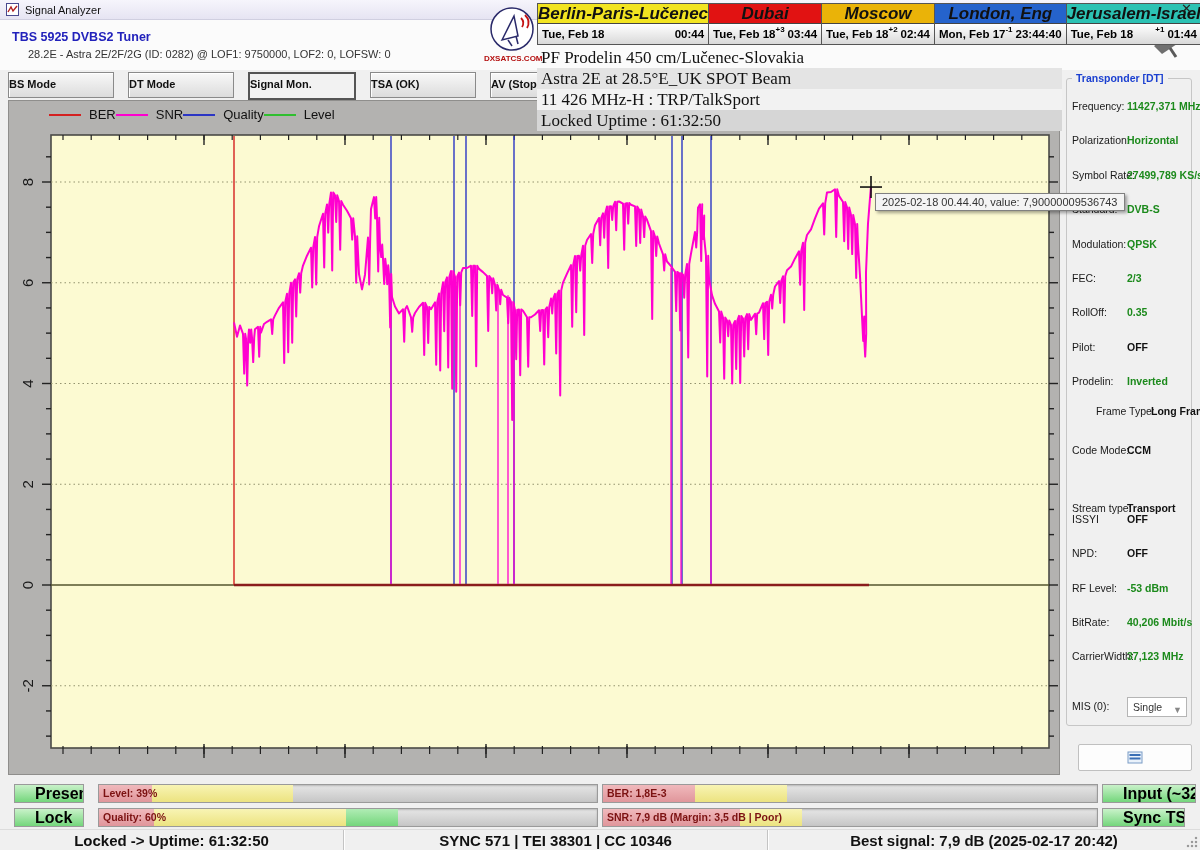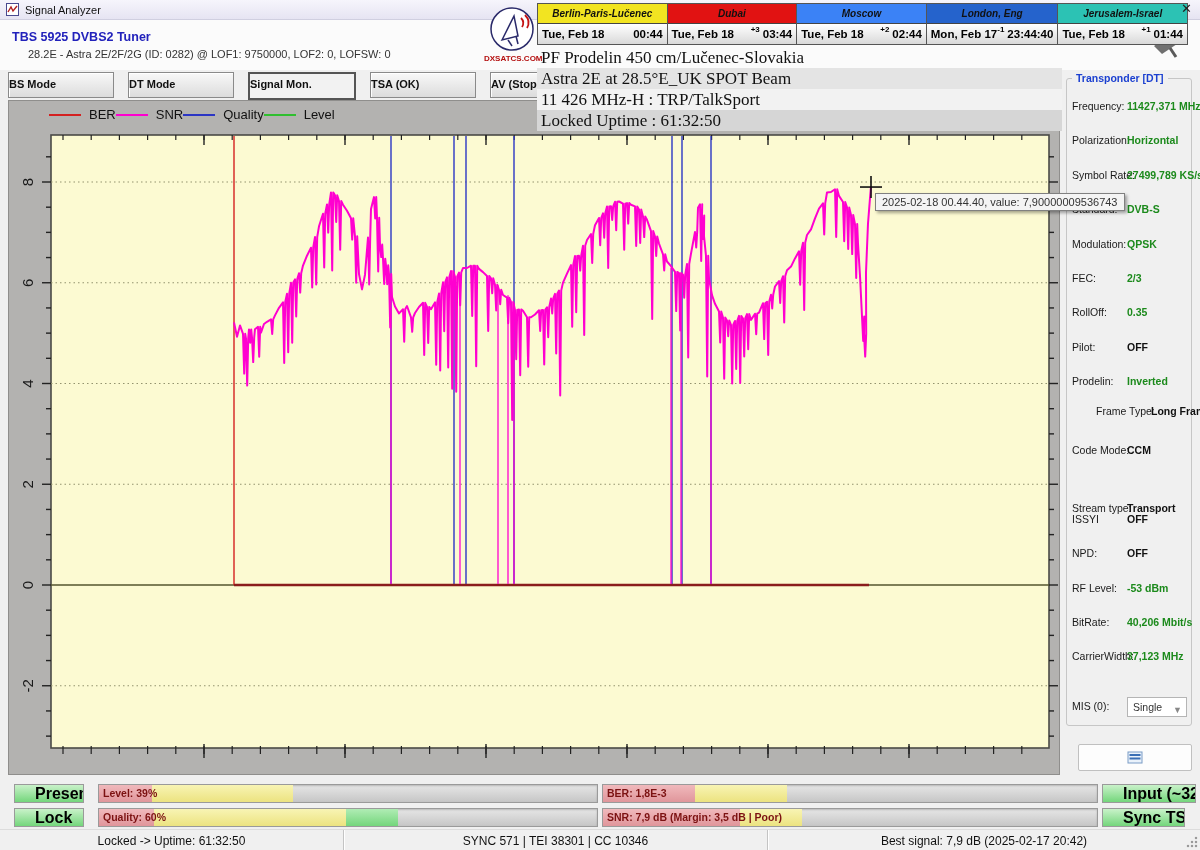--- a/index.html
+++ b/index.html
@@ -17,21 +17,21 @@
   .tuner-name{position:absolute;left:12px;top:30px;font-size:12.5px;font-weight:bold;color:#2222bb}
   .tuner-detail{position:absolute;left:28px;top:48px;font-size:11px;color:#333}
   
   .logo{position:absolute;left:484px;top:6px;width:56px;text-align:center;z-index:35}
   .logo-text{font-size:8px;font-weight:bold;color:#b40f0f;letter-spacing:0;margin-top:-2px}
   
   .clocks{position:absolute;left:537px;top:3px;width:651px;height:42px;display:flex;z-index:35}
   .clock{flex:1;border:1px solid #555;border-left-width:0;display:flex;flex-direction:column}
   .clock:first-child{border-left-width:1px}
   .clock-name{height:19px;line-height:19px;text-align:center;font-weight:bold;font-style:italic;
-    font-size:10px;color:#111;border-bottom:1px solid #444;white-space:nowrap;overflow:hidden}
+    font-size:17px;color:#111;border-bottom:1px solid #444;white-space:nowrap;overflow:hidden}
   .clock-time{height:21px;background:linear-gradient(#ffffff,#d9d9d9);display:flex;align-items:center;
     font-size:11.5px;font-weight:bold;color:#000;padding:0 4px;position:relative}
   .clock-date{flex:1;white-space:nowrap}
   .clock-offset{font-size:8px;position:relative;top:-4px;margin-right:3px}
   .clock-hhmm{white-space:nowrap}
   
   .hdr{position:absolute;left:537px;top:47px;width:525px;z-index:25;
        font-family:"Liberation Serif",serif;font-size:17px;color:#111}
   .hdr-line{height:21px;line-height:21px;padding-left:4px;white-space:nowrap}
   .hdr-line.b1{background:#e4e4e4}
@@ -75,21 +75,21 @@
     line-height:18px;padding-left:20px;box-sizing:border-box;white-space:nowrap;overflow:hidden}
   .meter{position:absolute;height:19px;background:linear-gradient(#e6e6e6,#c6c6c6);
     border:1px solid #9a9a9a;box-sizing:border-box;box-shadow:inset 0 1px 2px rgba(0,0,0,.2)}
   .meter .seg{position:absolute;top:0;height:100%}
   .seg.pink{background:linear-gradient(#f0b9bc,#e0969b)}
   .seg.yellow{background:linear-gradient(#f8f4b4,#ece380)}
   .seg.green{background:linear-gradient(#b0ecb4,#74d67c)}
   .meter .mlabel{position:absolute;left:4px;top:0;font-size:10.5px;font-weight:bold;color:#7c1212;line-height:17px;white-space:nowrap}
   
   .statusbar{position:absolute;left:0;top:829px;width:1200px;height:21px;background:#f0f0f0;
-    border-top:1px solid #dcdcdc;display:flex;font-size:12px;font-weight:normal;color:#111}
+    border-top:1px solid #dcdcdc;display:flex;font-size:15px;font-weight:bold;color:#111}
   .sb-sec{display:flex;align-items:center;justify-content:center;border-right:1px solid #c4c4c4;
     box-shadow:1px 0 0 #fff;white-space:nowrap}
   .sb-grip{position:absolute;right:2px;bottom:2px;width:12px;height:12px;
     background:
       radial-gradient(circle at 10px 2px,#9a9a9a 1.4px,transparent 1.6px),
       radial-gradient(circle at 10px 6px,#9a9a9a 1.4px,transparent 1.6px),
       radial-gradient(circle at 6px 6px,#9a9a9a 1.4px,transparent 1.6px),
       radial-gradient(circle at 10px 10px,#9a9a9a 1.4px,transparent 1.6px),
       radial-gradient(circle at 6px 10px,#9a9a9a 1.4px,transparent 1.6px),
       radial-gradient(circle at 2px 10px,#9a9a9a 1.4px,transparent 1.6px)}
@@ -134,21 +134,21 @@
     </div>
     <div class="clock">
       <div class="clock-name" style="background:#e11212">Dubai</div>
       <div class="clock-time">
         <span class="clock-date">Tue, Feb 18</span>
         <span class="clock-offset">+3</span>
         <span class="clock-hhmm">03:44</span>
       </div>
     </div>
     <div class="clock">
-      <div class="clock-name" style="background:#3b82f6">Moscow</div>
+      <div class="clock-name" style="background:#eab308">Moscow</div>
       <div class="clock-time">
         <span class="clock-date">Tue, Feb 18</span>
         <span class="clock-offset">+2</span>
         <span class="clock-hhmm">02:44</span>
       </div>
     </div>
     <div class="clock">
       <div class="clock-name" style="background:#2563cc">London, Eng</div>
       <div class="clock-time">
         <span class="clock-date">Mon, Feb 17</span>

